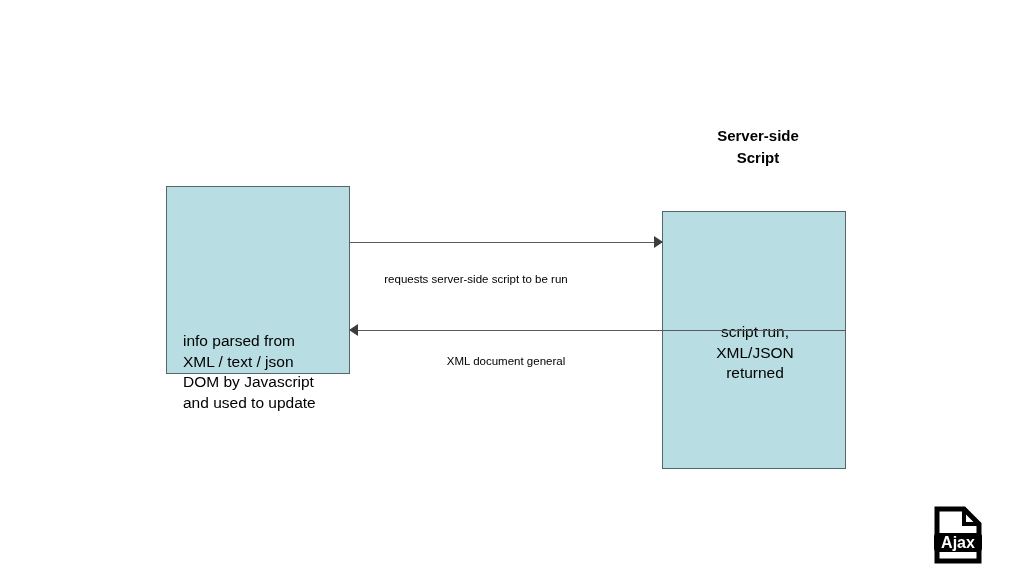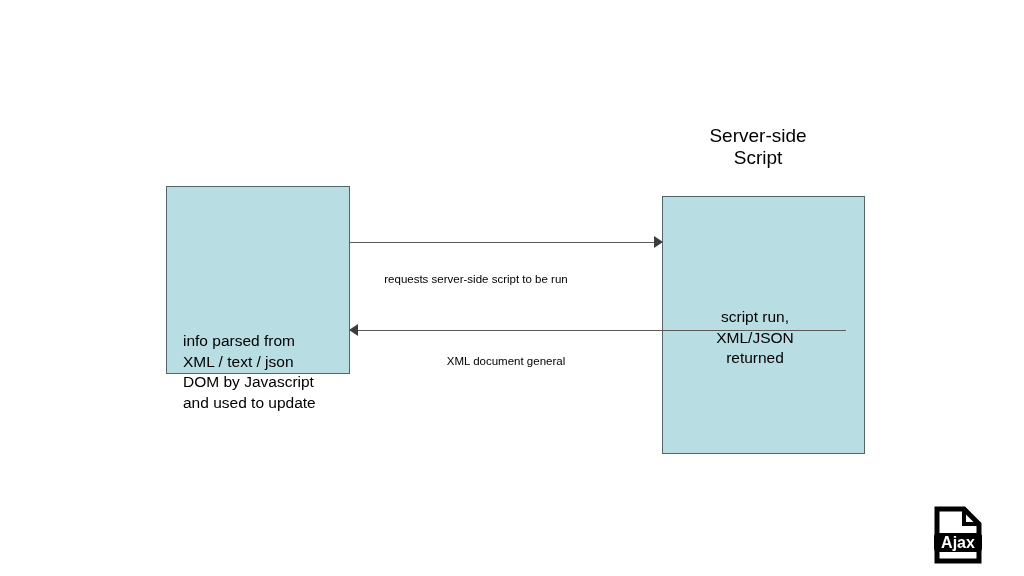--- a/index.html
+++ b/index.html
@@ -35,24 +35,25 @@
     line-height: 38px;
     color: #ed1c16;
     white-space: nowrap;
     letter-spacing: 0.1px;
   }
 
   
   .caption {
     position: absolute;
     text-align: center;
-    font-size: 19px;
+    font-size: 15px;
     line-height: 22px;
     color: #000000;
     white-space: nowrap;
+    font-weight: bold;
   }
   .caption-webpage {
     left: 154px;
     top: 158px;
     width: 200px;
   }
   .caption-server {
     left: 658px;
     top: 125px;
     width: 200px;
@@ -67,22 +68,22 @@
   }
   .box-webpage {
     left: 166px;
     top: 186px;
     width: 184px;
     height: 188px;
     padding-left: 48px;
   }
   .box-script {
     left: 662px;
-    top: 196px;
-    width: 203px;
+    top: 211px;
+    width: 184px;
     height: 258px;
   }
 
   .box-text {
     position: absolute;
     font-size: 15.5px;
     line-height: 20.5px;
     color: #000000;
   }
   .box-text-webpage {

